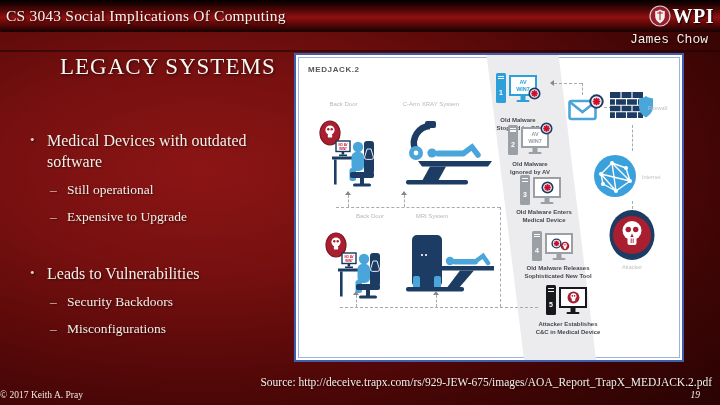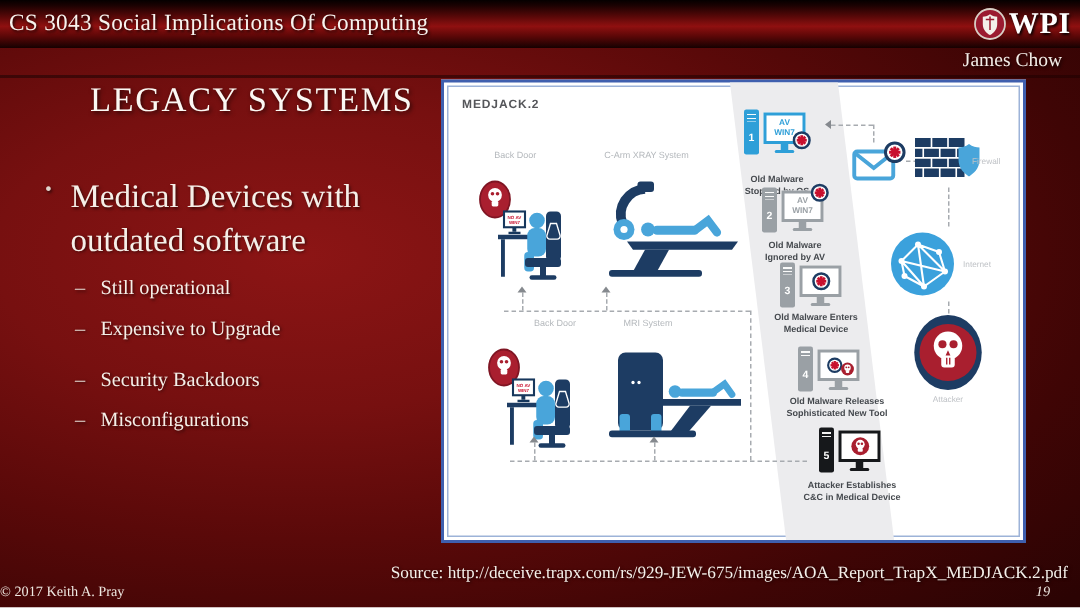--- a/index.html
+++ b/index.html
@@ -6,26 +6,26 @@
   body{width:720px;height:405px;overflow:hidden;font-family:"Liberation Serif",serif;}
   .slide{position:relative;width:720px;height:405px;overflow:hidden;
     background:radial-gradient(ellipse 95% 85% at 28% 42%, #8c1515 0%, #771010 30%, #5a0909 55%, #3f0505 78%, #2b0303 100%);}
   
   .topbar{position:absolute;left:0;top:0;width:720px;height:32px;
     background:linear-gradient(180deg,#050000 0%,#1c0202 12%,#570808 34%,#7e0e0e 48%,#8f1010 55%,#5a0707 76%,#160101 100%);
     display:flex;align-items:center;justify-content:space-between;padding:0 6px;box-sizing:border-box;}
   .course{color:#f7f3ee;font-size:15.5px;letter-spacing:.2px;text-shadow:1px 1px 2px rgba(0,0,0,.8);}
   .wpilogo{display:flex;align-items:center;gap:2px;}
   .wpitext{color:#fff;font-size:20px;font-weight:bold;letter-spacing:.5px;text-shadow:1px 1px 2px #000;}
-  .byline{position:absolute;right:12px;top:32px;color:#f3eee8;font-size:13px;text-shadow:1px 1px 2px rgba(0,0,0,.7);}
+  .byline{position:absolute;right:12px;top:32px;color:#f3eee8;font-size:13px;text-shadow:1px 1px 2px rgba(0,0,0,.7);font-family:Liberation Mono, monospace;}
   .divider{position:absolute;left:0;top:50px;width:720px;height:2px;background:linear-gradient(90deg,rgba(10,0,0,.45),rgba(30,0,0,.55));}
   
   .title{position:absolute;left:60px;top:54px;color:#fbf8f3;font-size:23px;letter-spacing:1px;text-shadow:1px 1px 3px rgba(0,0,0,.65);}
   .bullets{position:absolute;left:28px;top:100px;width:262px;color:#f5efe8;}
-  .b1{position:relative;font-size:22px;line-height:1.32;padding-left:19px;margin-top:16px;text-shadow:1px 1px 2px rgba(0,0,0,.55);}
+  .b1{position:relative;font-size:16px;line-height:1.32;padding-left:19px;margin-top:30px;text-shadow:1px 1px 2px rgba(0,0,0,.55);}
   .b1::before{content:"\2022";position:absolute;left:2px;top:1px;font-size:13px;color:#e0d6ce;}
   .b2{position:relative;font-size:13.5px;line-height:1.3;padding-left:17px;margin:9px 0 0 22px;text-shadow:1px 1px 2px rgba(0,0,0,.55);}
   .b2::before{content:"\2013";position:absolute;left:0;top:0;color:#e0d6ce;}
   .gap{height:8px;}
   
   .diagram{position:absolute;left:294px;top:53px;width:362px;height:305px;background:#fff;
     border:2px solid #3f5fae;box-shadow:inset 0 0 0 2px #fff, inset 0 0 0 3px #9db3d8;overflow:hidden;padding-left:24px;}
   .dg{position:absolute;font-family:"Liberation Sans","DejaVu Sans",sans-serif;}
   .medjack{left:12px;top:10px;font-size:8px;font-weight:bold;color:#55565a;letter-spacing:.6px;}
   .band{position:absolute;left:210px;top:-12px;width:72px;height:340px;background:#ececee;transform:skewX(7deg);}
@@ -71,20 +71,21 @@
 
   <div class="byline">James Chow</div>
   <div class="divider"></div>
 
   <div class="title">LEGACY SYSTEMS</div>
   <div class="bullets">
     <div class="b1">Medical Devices with outdated software</div>
     <div class="b2">Still operational</div>
     <div class="b2">Expensive to Upgrade</div>
     <div class="gap"></div>
+    <div class="b1">Leads to Vulnerabilities</div>
     <div class="b2">Security Backdoors</div>
     <div class="b2">Misconfigurations</div>
   </div>
 
   <div class="diagram">
     <div class="band"></div>
     <div class="dg medjack">MEDJACK.2</div>
 
     <div class="scenelabel" style="left:10px;top:46px;width:75px;">Back Door</div>
     <div class="scenelabel" style="left:96px;top:46px;width:78px;">C-Arm XRAY System</div>

